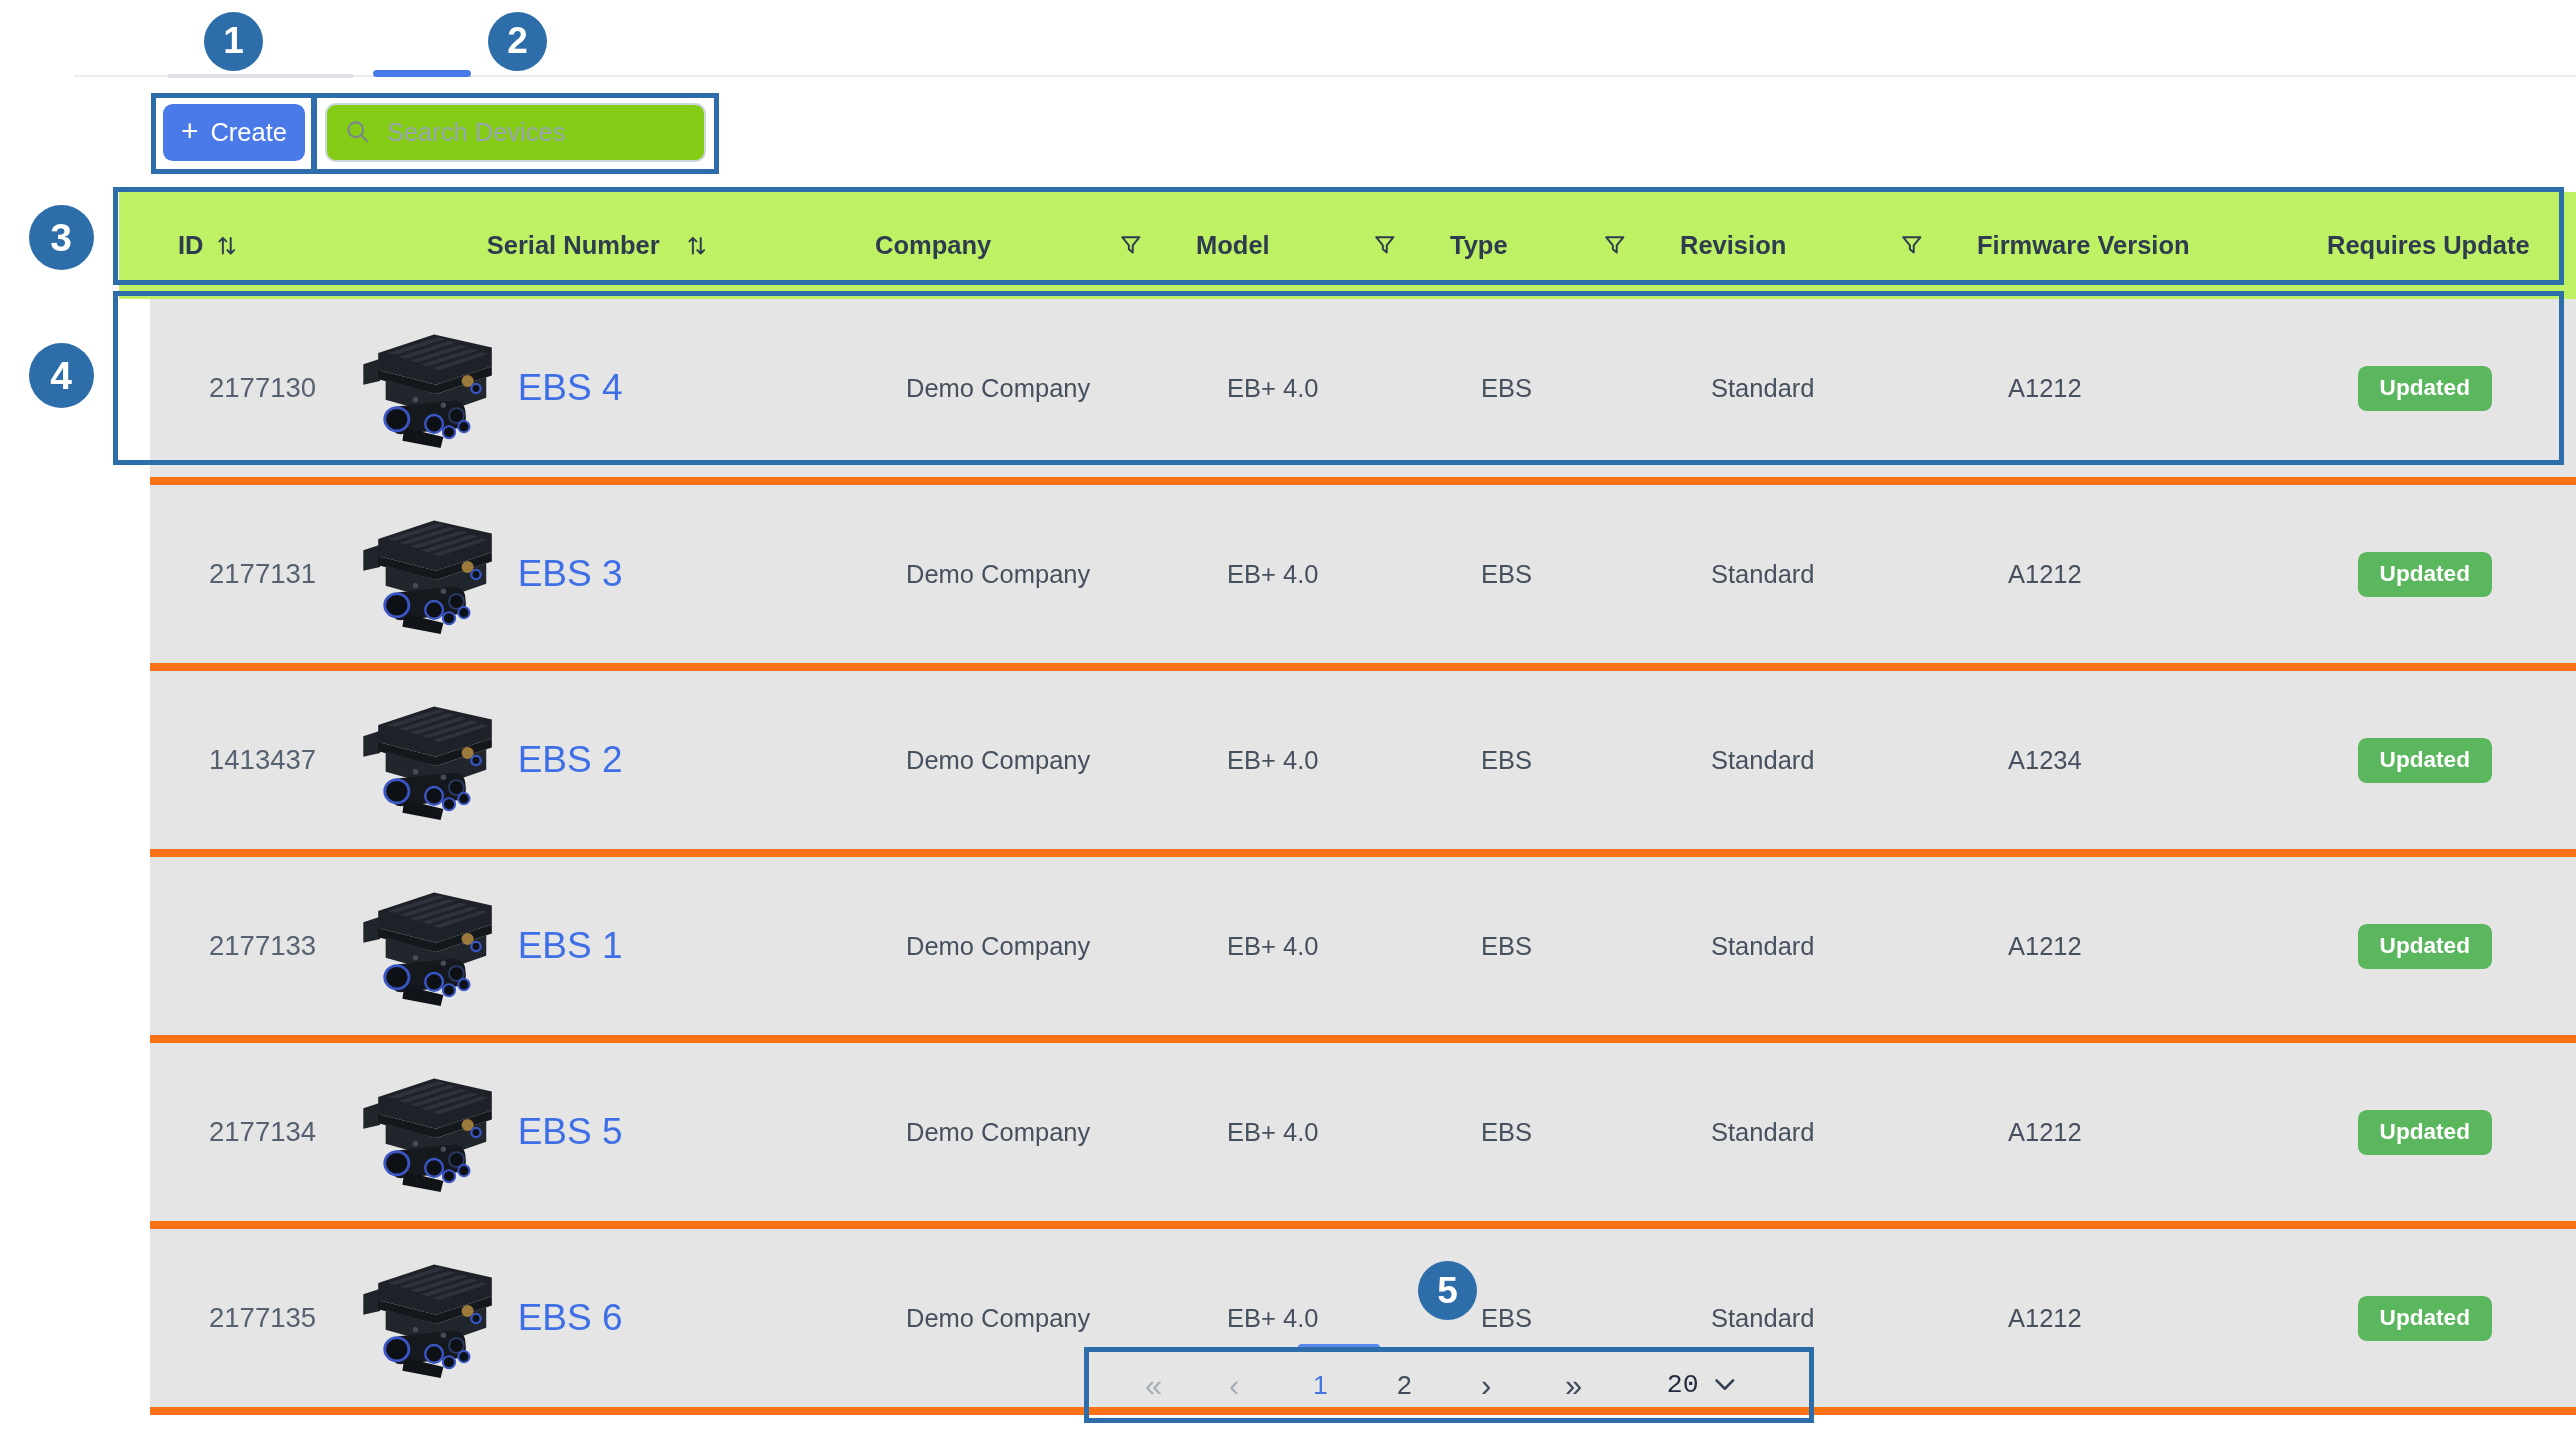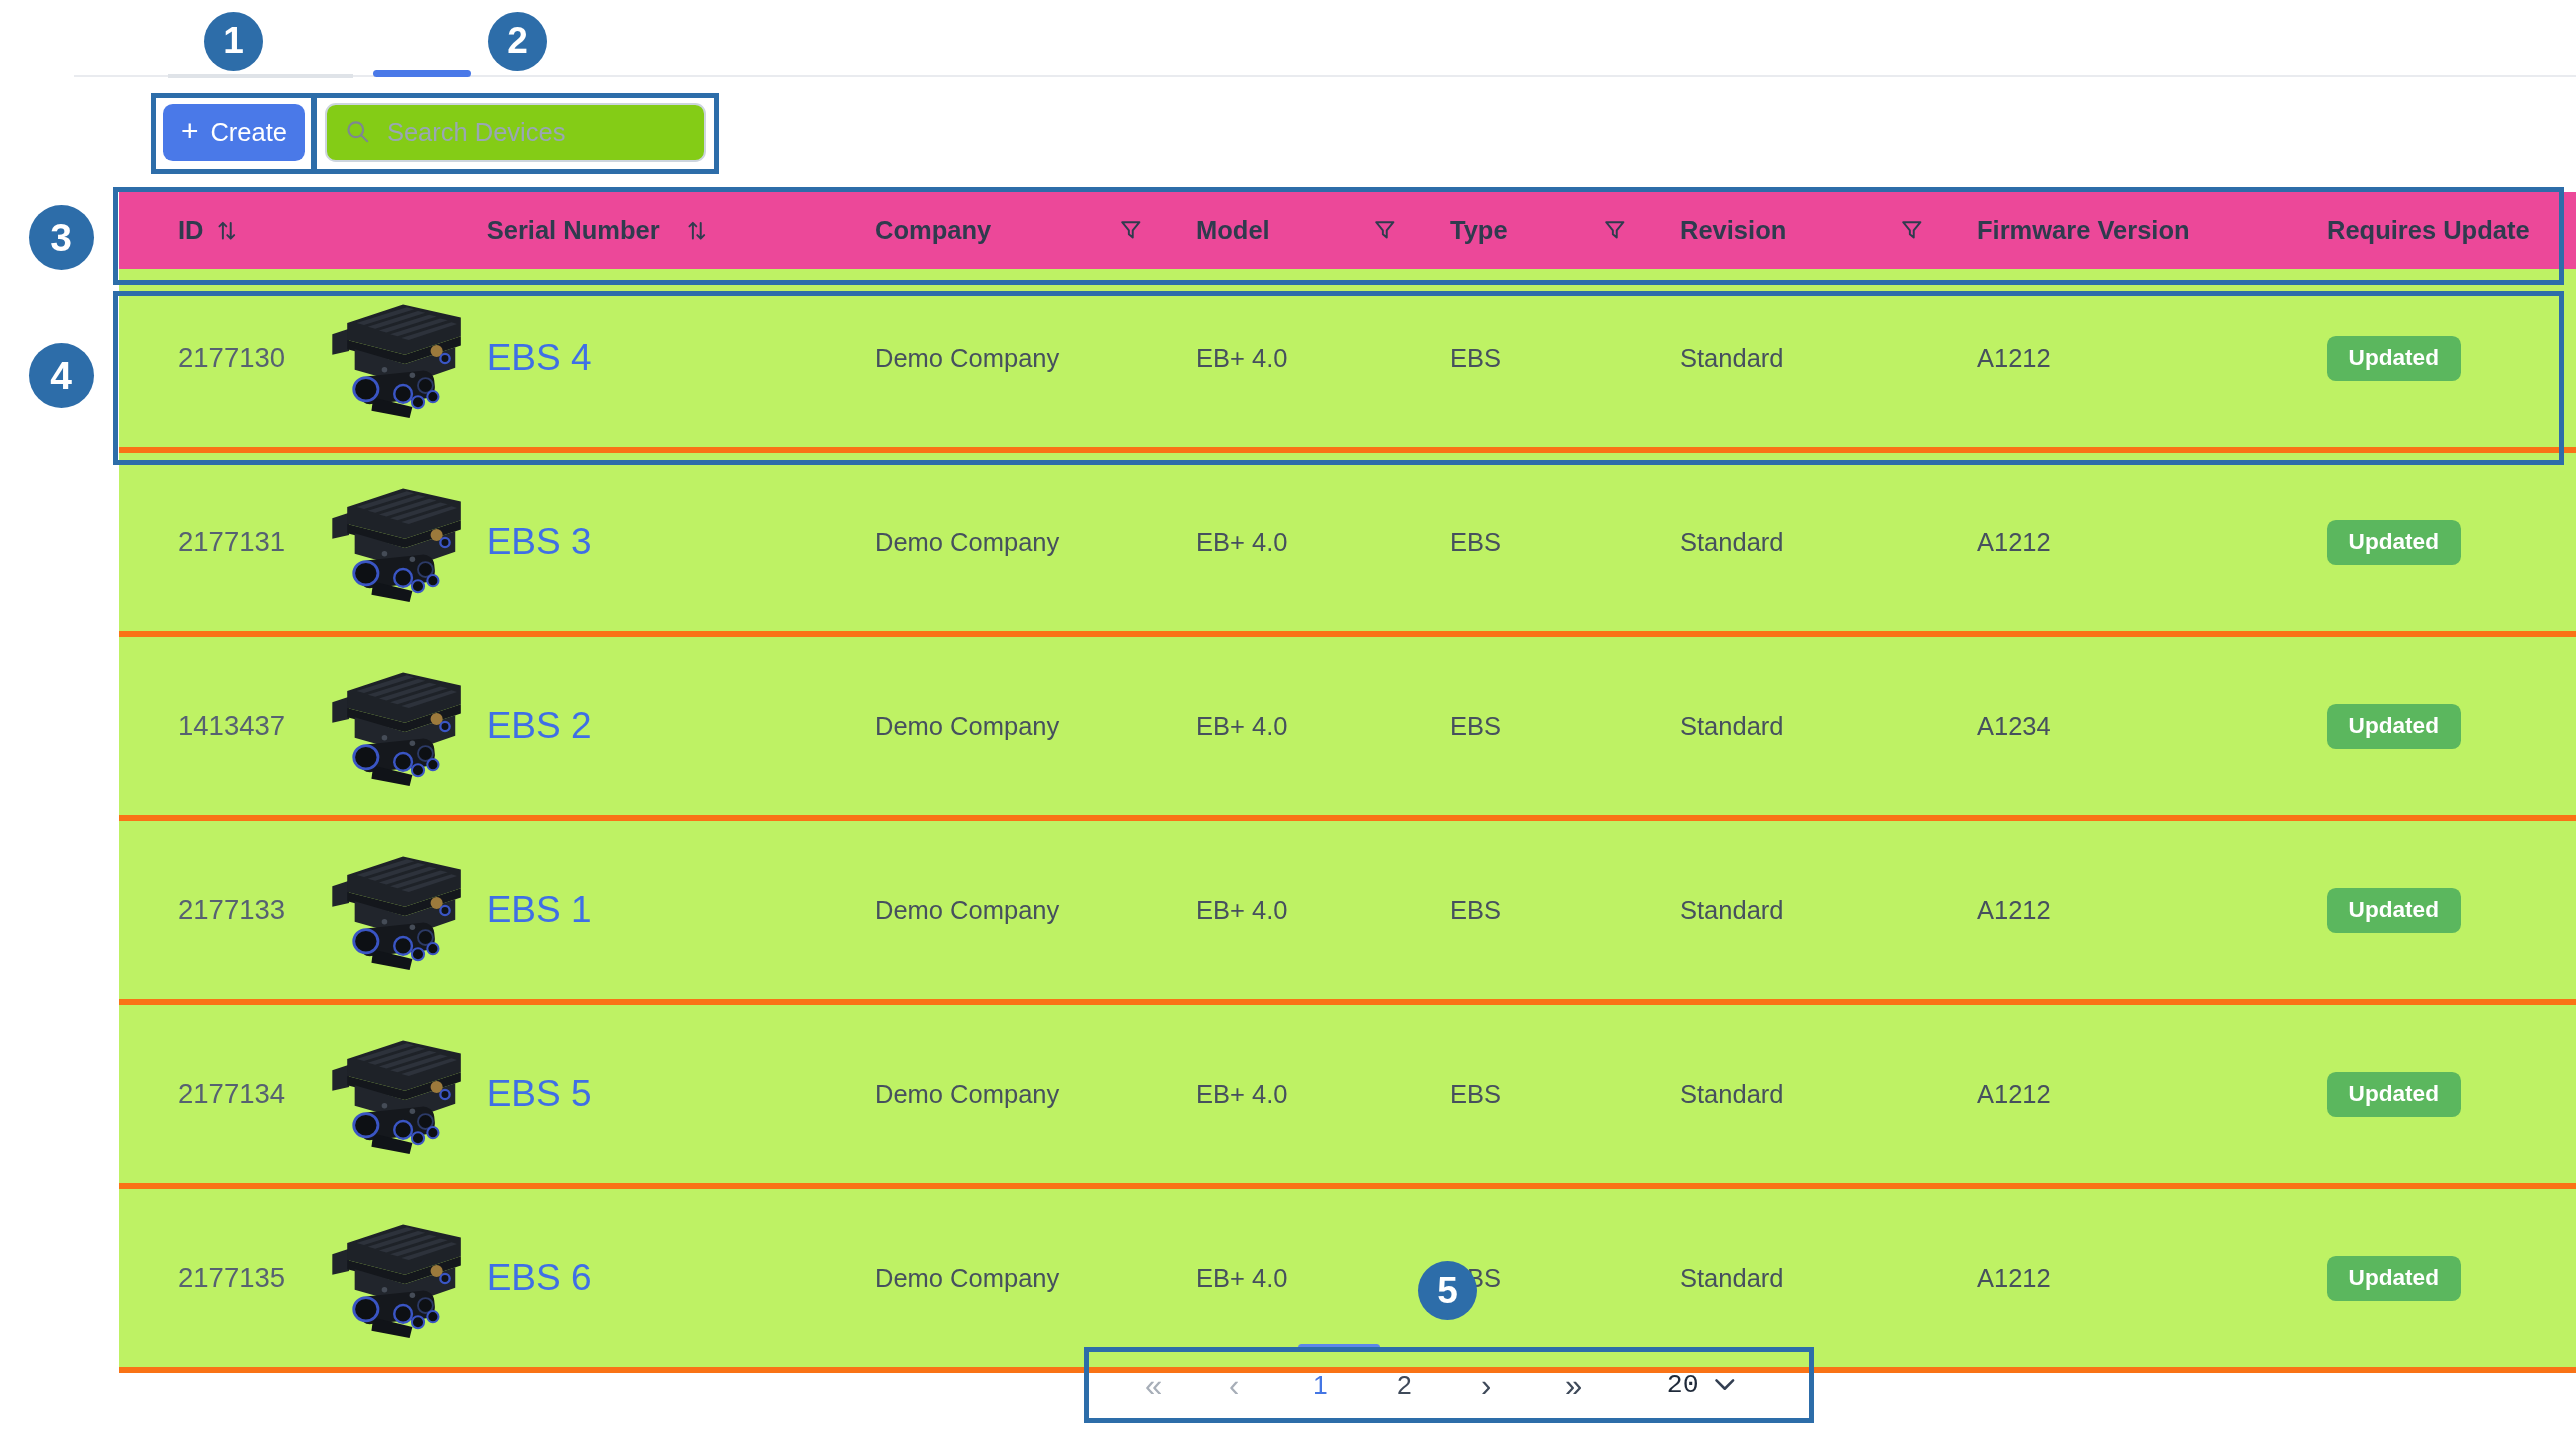--- a/index.html
+++ b/index.html
@@ -29,27 +29,27 @@
     border:none;outline:none;flex:1;font-size:25.5px;color:#46505e;
     font-family:inherit;background:transparent;min-width:0;
   }
   .search-wrap input::placeholder{color:#9aa6b5;}
   
   .table{position:absolute;left:119px;top:192px;width:2457px;}
   .grid{
     display:grid;align-items:center;
     grid-template-columns:176px 177px 403px 321px 254px 230px 297px 350px 1fr;
   }
-  .thead{height:77px;font-size:25.5px;font-weight:600;color:#2f3b4e;background:#ec4899;}
+  .thead{height:107px;font-size:25.5px;font-weight:600;color:#2f3b4e;background:#bef264;}
   .th{display:flex;align-items:center;}
   .th-id{padding-left:59px;gap:11.8px;}
   .th-serial{padding-left:14.7px;gap:25.5px;text-align:right;}
   .th-filter .filter-icon{margin-left:auto;margin-right:54px;}
   .sort-glyph{display:flex;align-items:center;}
-  .trow{height:178px;border-bottom:6px solid #f97316;font-size:25.5px;color:#46505e;background:#bef264;}
+  .trow{height:178px;border-bottom:8px solid #f97316;font-size:25.5px;color:#46505e;background:#e5e5e5;margin-left:31px;}
   .td{display:flex;align-items:center;}
   .td-id{padding-left:59px;font-size:27.5px;color:#566171;}
   .td-img{justify-content:flex-start;padding-left:27.5px;}
   .td-serial{padding-left:14.7px;}
   .serial-link{color:#3f6fe6;font-weight:400;font-size:37px;text-decoration:none;cursor:pointer;}
   .badge{
     display:inline-flex;align-items:center;justify-content:center;
     height:45px;padding:0 21.6px;border-radius:8.8px;background:#5bb75e;
     color:#fff;font-size:22.6px;font-weight:600;
   }

